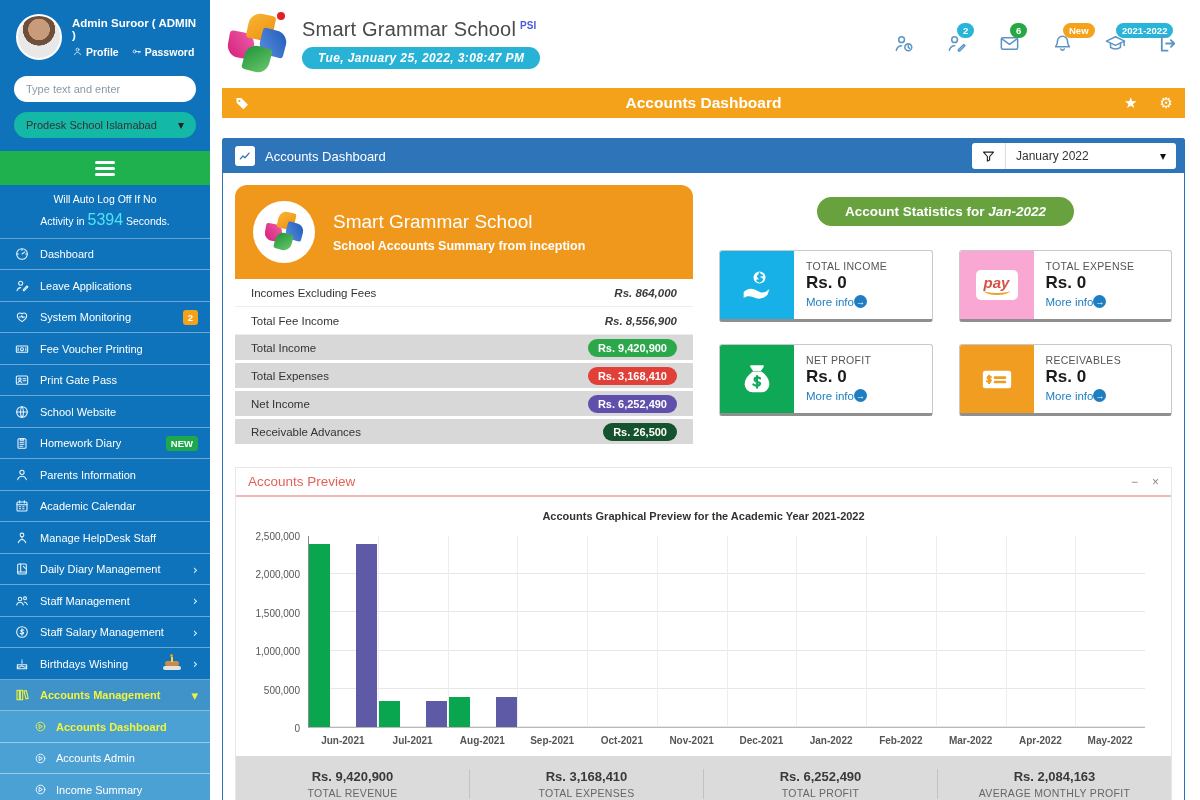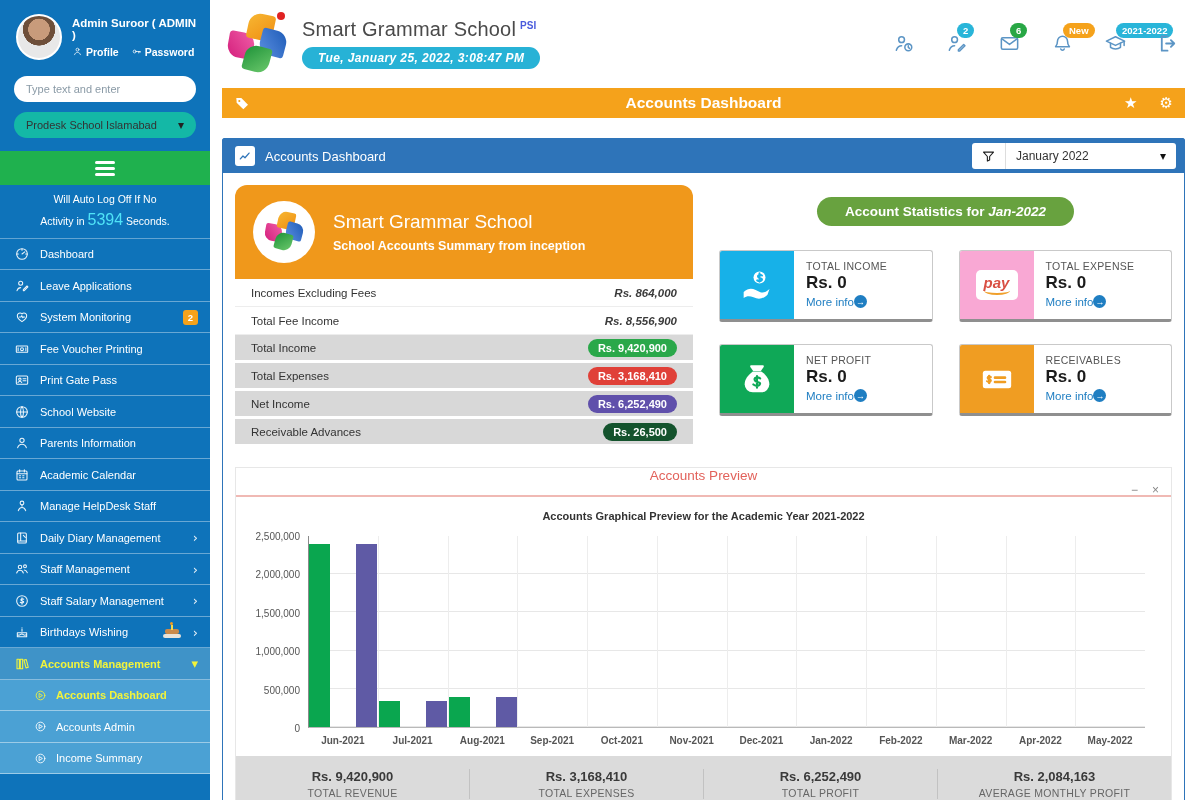--- a/index.html
+++ b/index.html
@@ -126,21 +126,21 @@
   .st-value { font-size:17px; font-weight:bold; color:#1b1b1b; margin-top:1px; }
   .st-link { display:flex; align-items:center; font-size:11.5px; color:#1f7ec2; margin-top:2px; cursor:pointer; }
   .st-arrow { width:13px; height:13px; border-radius:50%; background:#1f7ec2; color:#fff; font-size:9px;
               display:flex; align-items:center; justify-content:center; }
   .payic { width:42px; height:30px; background:#fff; border-radius:5px; color:#d94f43; font-weight:bold;
            font-style:italic; font-size:15px; display:flex; flex-direction:column; align-items:center; justify-content:center; line-height:1; }
   .payic b { display:block; width:26px; height:5px; border-bottom:2px solid #f0a02c; border-radius:0 0 60% 60%/0 0 100% 100%; }
 
   
   .preview { margin-top:20px; border:1px solid #e7e7e7; border-bottom:none; }
-  .pv-head { height:29px; display:flex; align-items:center; padding:0 12px; border-bottom:2px solid #f0b9b4;flex-direction:column; }
+  .pv-head { height:29px; display:flex; align-items:center; padding:0 12px; border-bottom:2px solid #f0b9b4; }
   .pv-title { color:#e2625b; font-size:13.5px; }
   .pv-btns { margin-left:auto; display:flex; gap:14px; color:#888; font-size:12px; }
   .pv-btns span { cursor:pointer; }
   .chart-title { text-align:center; font-size:11px; font-weight:bold; color:#333; margin:13px 0 8px; }
   .chart { display:flex; padding:6px 26px 0 10px; }
   .yaxis { width:62px; position:relative; height:192px; flex:0 0 auto; }
   .ytick { position:absolute; right:8px; transform:translateY(-50%); font-size:10px; color:#555; }
   .plot { flex:1; height:192px; border-left:1px solid #8a8a8a; border-bottom:1px solid #b9b9b9; display:flex;
           background:repeating-linear-gradient(to top, #e7e7e7 0 1px, transparent 1px 20%); }
   .group { flex:1; display:flex; align-items:flex-end; justify-content:center; gap:26px; border-right:1px solid #ededed; padding-bottom:0; }
@@ -255,20 +255,30 @@
           <svg viewBox="0 0 24 24" fill="none" stroke="currentColor" stroke-width="1.6" stroke-linecap="round" stroke-linejoin="round">
             <circle cx="12" cy="12" r="8"></circle>
             <path d="M4 12h16M12 4c3 2.6 3 13.4 0 16-3-2.6-3-13.4 0-16z"></path>
           </svg>
         </span>
         <span class="mi-label">School Website</span>
       </div>
       <div class="menu-item">
         <span class="mi-icon">
           <svg viewBox="0 0 24 24" fill="none" stroke="currentColor" stroke-width="1.6" stroke-linecap="round" stroke-linejoin="round">
+            <rect x="6" y="5.5" width="12" height="14.5" rx="1.5"></rect>
+            <path d="M9.5 5.5h5V8h-5zM9 11h6M9 14h6M9 17h4"></path>
+          </svg>
+        </span>
+        <span class="mi-label">Homework Diary</span>
+        <span class="mi-badge" style="background: rgb(30, 168, 77);">NEW</span>
+      </div>
+      <div class="menu-item">
+        <span class="mi-icon">
+          <svg viewBox="0 0 24 24" fill="none" stroke="currentColor" stroke-width="1.6" stroke-linecap="round" stroke-linejoin="round">
             <circle cx="12" cy="8" r="3.2"></circle>
             <path d="M5.5 19c1.2-3.4 3.6-5 6.5-5s5.3 1.6 6.5 5"></path>
           </svg>
         </span>
         <span class="mi-label">Parents Information</span>
       </div>
       <div class="menu-item">
         <span class="mi-icon">
           <svg viewBox="0 0 24 24" fill="none" stroke="currentColor" stroke-width="1.6" stroke-linecap="round" stroke-linejoin="round">
             <rect x="4.5" y="6" width="15" height="13.5" rx="1.5"></rect>

